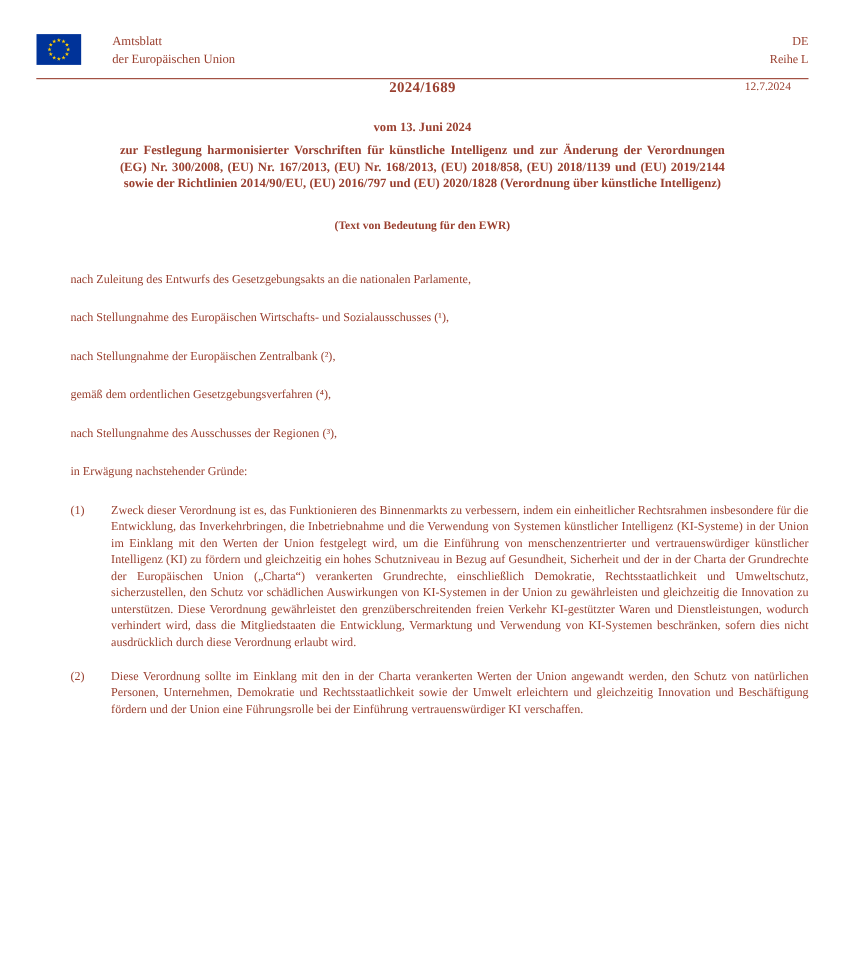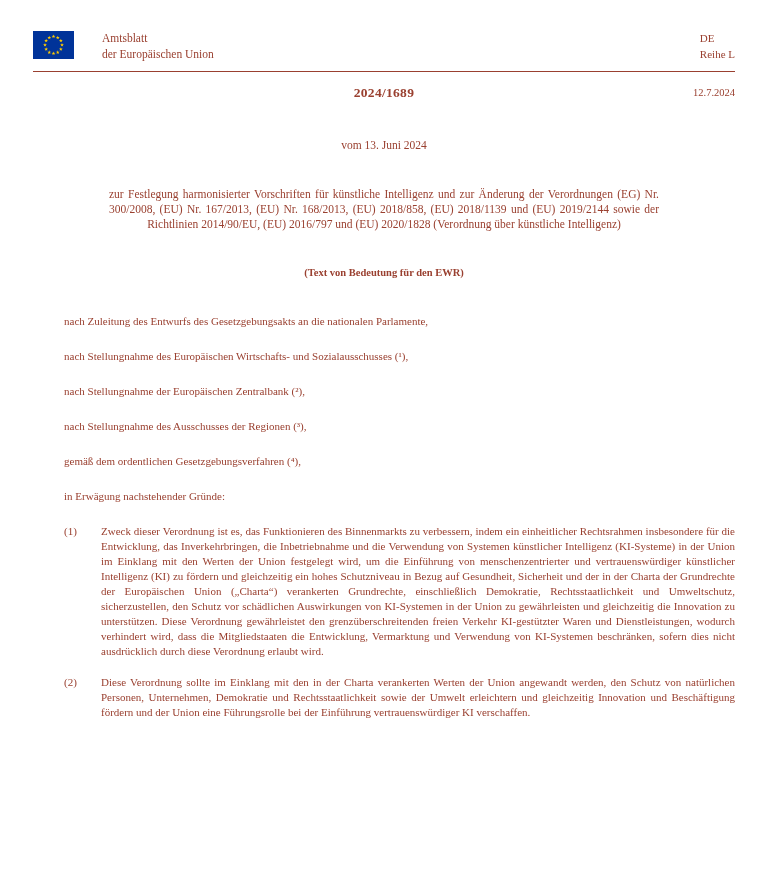--- a/index.html
+++ b/index.html
@@ -15,37 +15,37 @@
     color:var(--text);
     -webkit-font-smoothing:antialiased;
   }
   .page{padding:30px 33px 0 33px;}
 
   
   .oj-header{display:flex;justify-content:space-between;align-items:flex-start;}
   .header-left{display:flex;gap:28px;align-items:flex-start;}
   .eu-flag{display:block;margin-top:1px;}
   .journal-title{font-size:11.5px;line-height:16px;padding-top:0;}
-  .header-right{text-align:left;font-size:11px;line-height:16px;}
+  .header-right{text-align:right;font-size:11px;line-height:16px;}
   .header-rule{border-bottom:1.2px solid var(--text);margin-top:9px;}
 
   
-  .masthead{position:relative;margin-top:13px;height:18px;}
+  .masthead{position:relative;height:18px;}
   .doc-number{text-align:center;font-weight:bold;font-size:13.5px;letter-spacing:0.3px;}
-  .doc-date{position:absolute;right:0;top:2px;font-size:10.5px;}
+  .doc-date{position:absolute;right:16px;top:2px;font-size:10.5px;}
 
   
   .title-block{text-align:center;}
   .doc-title{font-size:12px;font-weight:bold;margin:24px 30px 0 30px;line-height:16px;}
-  .doc-date-line{font-size:11.5px;font-weight:normal;margin-top:36px;}
+  .doc-date-line{font-size:11.5px;font-weight:bold;margin-top:20px;}
   .doc-subject{
-    font-size:11.5px;font-weight:normal;width:550px;margin:36px auto 0 auto;
+    font-size:11.5px;font-weight:bold;width:550px;margin:8px auto 0 auto;
     text-align:justify;text-align-last:center;line-height:15px;
   }
-  .eea-note{font-size:10.5px;font-weight:bold;margin-top:35px;}
+  .eea-note{font-size:10.5px;font-weight:bold;margin-top:25px;}
 
   
   .body-text{margin:36px 0 0 31px;font-size:11px;line-height:15px;}
   .opening{letter-spacing:0.25px;}
   .opening,.citation{margin:0 0 20px 0;}
   .recital{display:flex;margin-bottom:16px;}
   .recital-num{width:37px;flex:0 0 37px;}
   .recital-text{flex:1;text-align:justify;}
 </style>
 </head>
@@ -97,22 +97,22 @@
     <div class="doc-date-line">vom 13. Juni 2024</div>
     <p class="doc-subject">zur Festlegung harmonisierter Vorschriften für künstliche Intelligenz und zur Änderung der Verordnungen (EG) Nr. 300/2008, (EU) Nr. 167/2013, (EU) Nr. 168/2013, (EU) 2018/858, (EU) 2018/1139 und (EU) 2019/2144 sowie der Richtlinien 2014/90/EU, (EU) 2016/797 und (EU) 2020/1828 (Verordnung über künstliche Intelligenz)</p>
     <div class="eea-note">(Text von Bedeutung für den EWR)</div>
   </div>
 
   <div class="body-text">
 
     <p class="citation">nach Zuleitung des Entwurfs des Gesetzgebungsakts an die nationalen Parlamente,</p>
     <p class="citation">nach Stellungnahme des Europäischen Wirtschafts- und Sozialausschusses (¹),</p>
     <p class="citation">nach Stellungnahme der Europäischen Zentralbank (²),</p>
+    <p class="citation">gemäß dem ordentlichen Gesetzgebungsverfahren (⁴),</p>
     <p class="citation">nach Stellungnahme des Ausschusses der Regionen (³),</p>
-    <p class="citation">gemäß dem ordentlichen Gesetzgebungsverfahren (⁴),</p>
     <p class="citation">in Erwägung nachstehender Gründe:</p>
 
     <div class="recital">
       <span class="recital-num">(1)</span>
       <span class="recital-text">Zweck dieser Verordnung ist es, das Funktionieren des Binnenmarkts zu verbessern, indem ein einheitlicher Rechtsrahmen insbesondere für die Entwicklung, das Inverkehrbringen, die Inbetriebnahme und die Verwendung von Systemen künstlicher Intelligenz (KI-Systeme) in der Union im Einklang mit den Werten der Union festgelegt wird, um die Einführung von menschenzentrierter und vertrauenswürdiger künstlicher Intelligenz (KI) zu fördern und gleichzeitig ein hohes Schutzniveau in Bezug auf Gesundheit, Sicherheit und der in der Charta der Grundrechte der Europäischen Union („Charta“) verankerten Grundrechte, einschließlich Demokratie, Rechtsstaatlichkeit und Umweltschutz, sicherzustellen, den Schutz vor schädlichen Auswirkungen von KI-Systemen in der Union zu gewährleisten und gleichzeitig die Innovation zu unterstützen. Diese Verordnung gewährleistet den grenzüberschreitenden freien Verkehr KI-gestützter Waren und Dienstleistungen, wodurch verhindert wird, dass die Mitgliedstaaten die Entwicklung, Vermarktung und Verwendung von KI-Systemen beschränken, sofern dies nicht ausdrücklich durch diese Verordnung erlaubt wird.</span>
     </div>
 
     <div class="recital">
       <span class="recital-num">(2)</span>
       <span class="recital-text">Diese Verordnung sollte im Einklang mit den in der Charta verankerten Werten der Union angewandt werden, den Schutz von natürlichen Personen, Unternehmen, Demokratie und Rechtsstaatlichkeit sowie der Umwelt erleichtern und gleichzeitig Innovation und Beschäftigung fördern und der Union eine Führungsrolle bei der Einführung vertrauenswürdiger KI verschaffen.</span>

